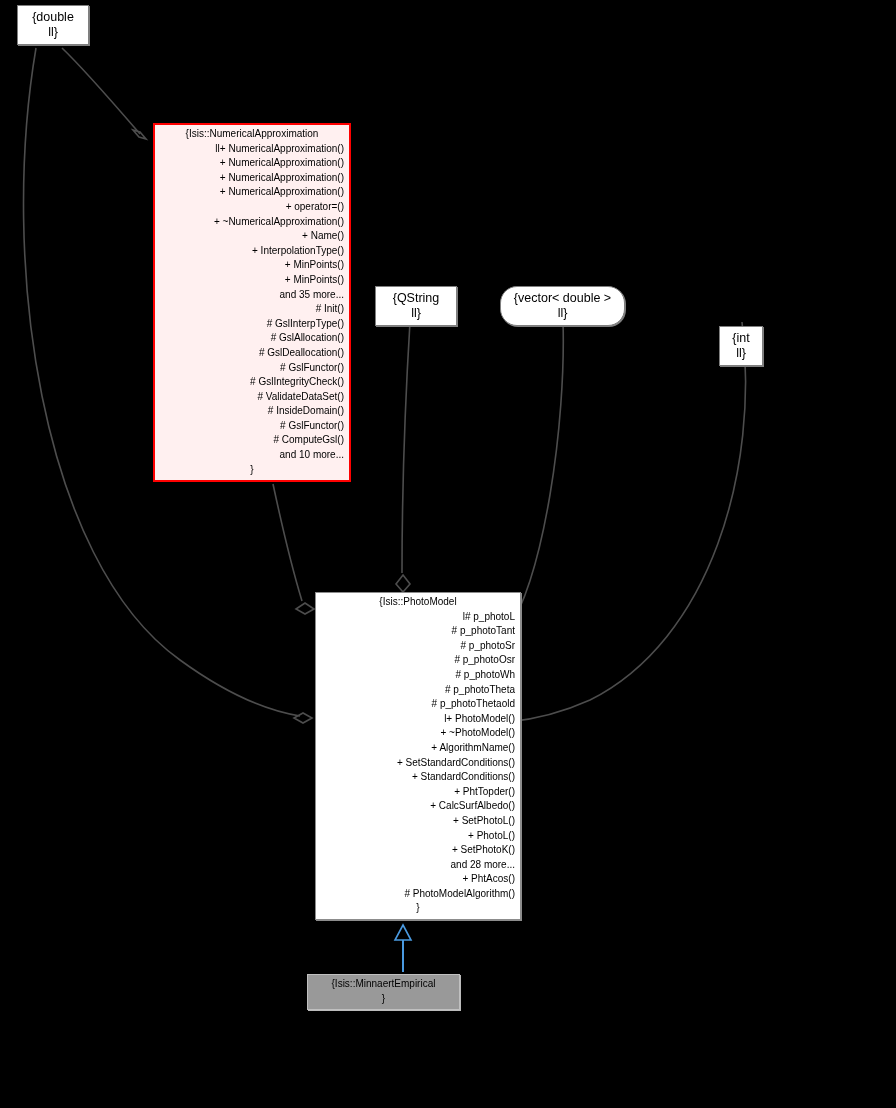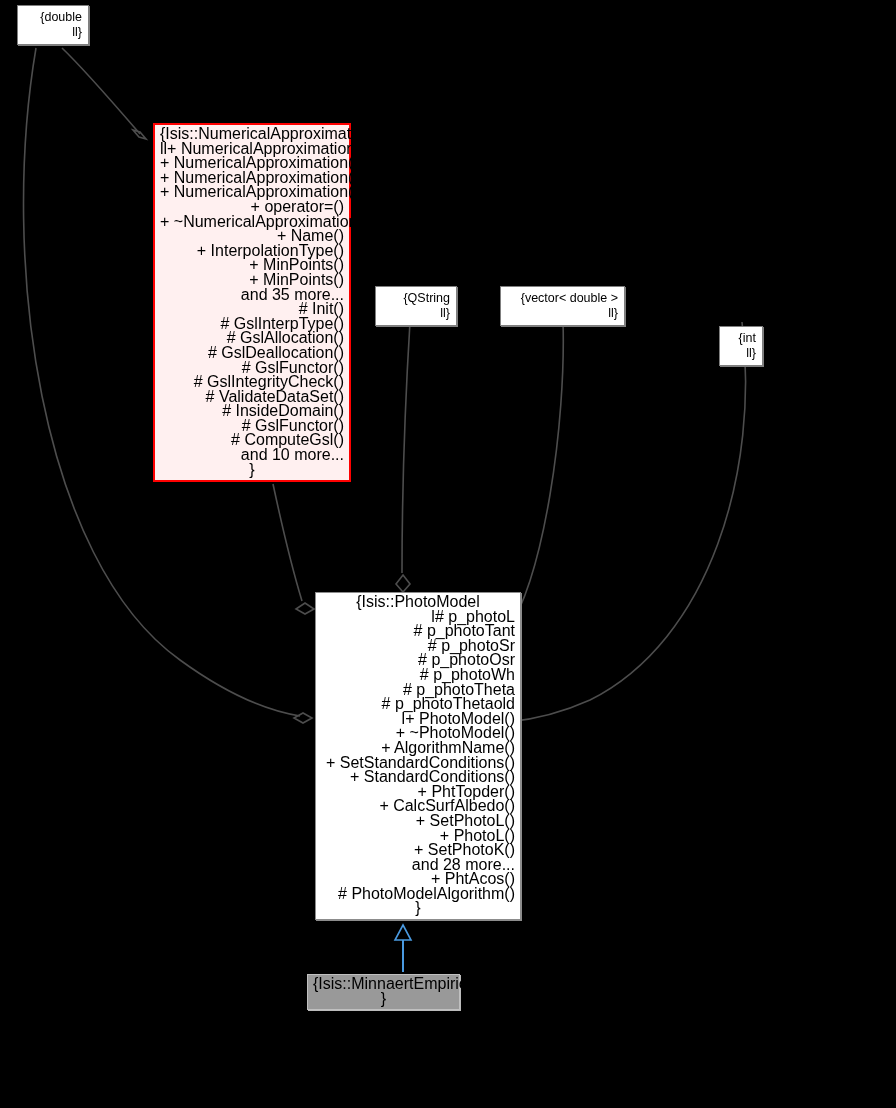--- a/index.html
+++ b/index.html
@@ -33,26 +33,26 @@
     white-space: nowrap;
   }
   
   .ext {
     background: #ffffff;
     border: 1px solid #7f7f7f;
     box-shadow: 1px 1px 0 #7f7f7f;
     color: #000000;
     font-size: 12.5px;
     line-height: 14.5px;
-    text-align: right;
+    text-align: center;
     padding: 4px 6px 5px 6px;
   }
   
   .cls {
-    font-size: 16px;
+    font-size: 10px;
     line-height: 14.6px;
     color: #000000;
     padding: 2px 5px 3px 5px;
   }
   .cls .title {
     text-align: center;
     display: block;
   }
   .cls .member {
     display: block;
@@ -73,21 +73,21 @@
   }
   .cls-shaded {
     background: #999999;
     border: 1px solid #c0c0c0;
     box-shadow: 1px 1px 0 #bbbbbb;
   }
   
   #node-double      { left: 17px;  top: 5px;   width: 72px;  }
   #node-numapprox   { left: 153px; top: 123px; width: 198px; }
   #node-qstring     { left: 375px; top: 286px; width: 82px;  }
-  #node-vector      { left: 500px; top: 286px; width: 125px; }
+  #node-vector      { left: 500px; top: 286px; width: 125px; border-radius: 17px; }
   #node-int         { left: 719px; top: 286px; width: 44px; margin-top: 40px;  }
   #node-photomodel  { left: 315px; top: 592px; width: 206px; }
   #node-minnaert    { left: 307px; top: 974px; width: 153px; }
 </style>
 </head>
 <body>
 
 <div id="canvas">
 
   <svg id="edges" viewBox="0 0 896 1108" xmlns="http://www.w3.org/2000/svg">

